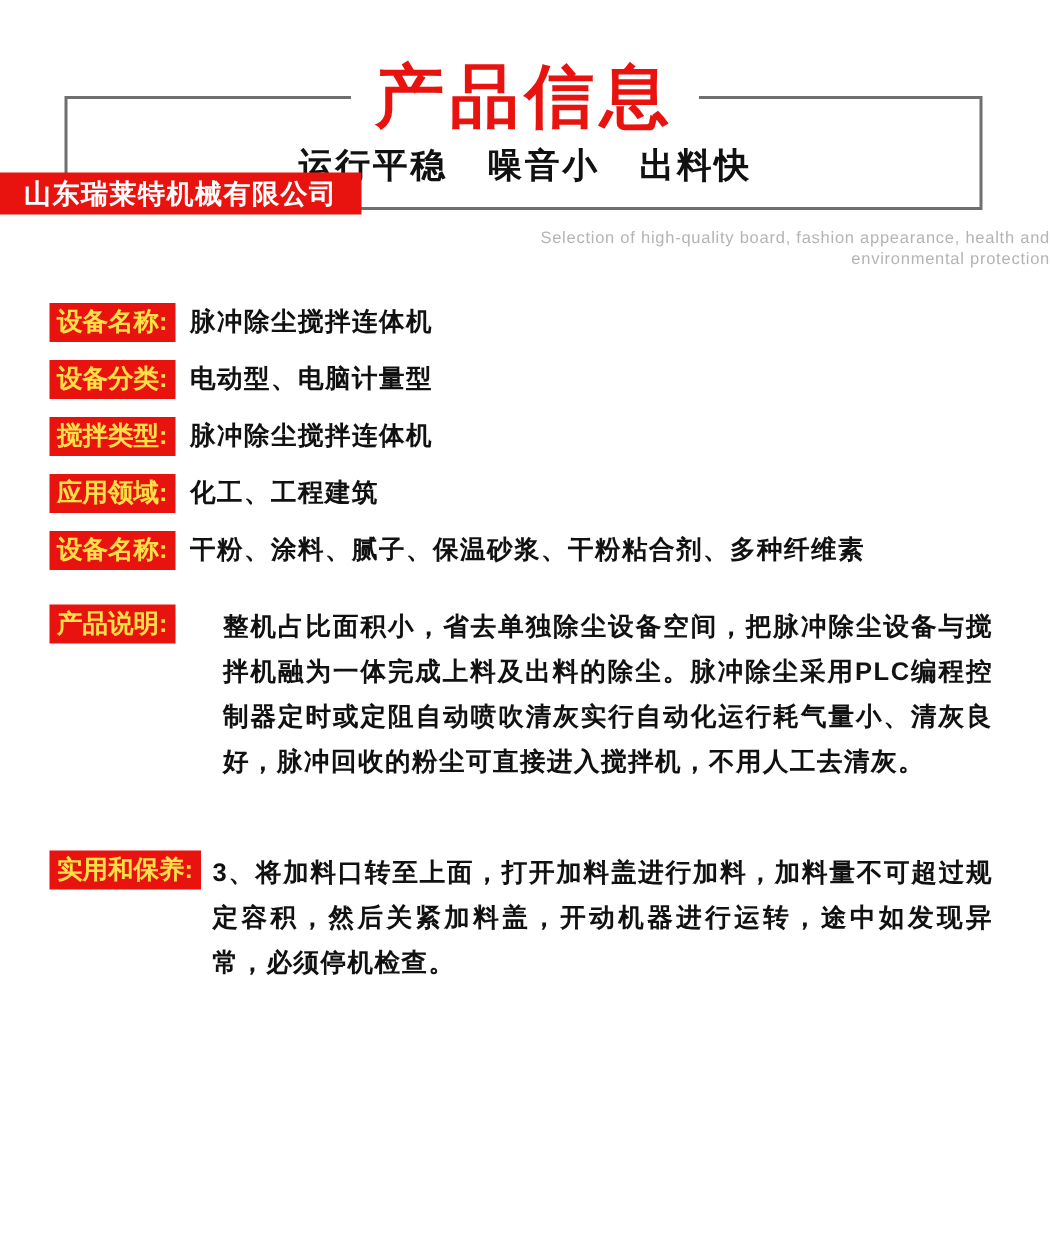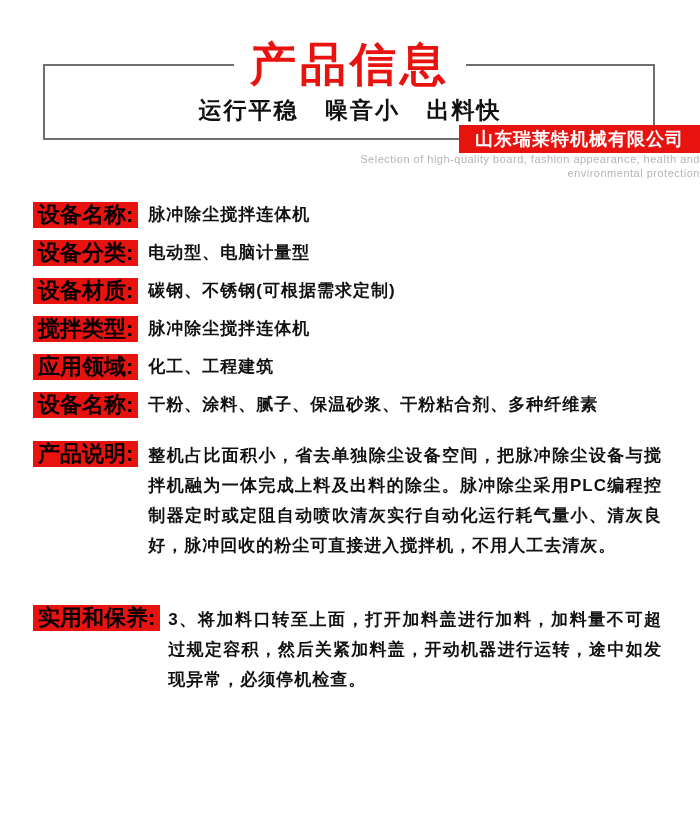--- a/index.html
+++ b/index.html
@@ -48,22 +48,22 @@
   }
   .subtitle{
     position:absolute;top:95px;left:0;right:0;
     text-align:center;z-index:2;
     font-size:23px;
     font-weight:bold;
     color:var(--text-black);
   }
   .subtitle span{margin:0 10px;letter-spacing:2px;}
   .banner-wrap{
-    position:absolute;top:125px;left:0;right:0;
-    text-align:right;z-index:3;
+    position:absolute;top:115px;left:0;right:0;
+    text-align:left;z-index:3;
   }
   .banner{
     display:inline-block;
     background:var(--accent-red);
     color:#fff;
     font-size:18px;
     font-weight:bold;
     letter-spacing:1px;
     line-height:22px;
     padding:3px 16px;
@@ -76,36 +76,36 @@
     line-height:14px;
     letter-spacing:0.5px;
   }
 
   
   .content{padding:6px 38px 0 33px;}
   .spec-row{display:flex;align-items:flex-start;margin-bottom:12px;}
   .badge{
     flex:none;
     background:var(--accent-red);
-    color:#000000;
-    font-size:22px;
+    color:#fde047;
+    font-size:17px;
     font-weight:bold;
     line-height:20px;
     padding:3px 5px;
     white-space:nowrap;
   }
   .spec-value{
     font-size:17px;
     font-weight:bold;
     color:var(--text-black);
     line-height:26px;
     margin-left:10px;
     letter-spacing:1px;
   }
-  .desc-row{margin-top:23px;margin-bottom:0;}
+  .desc-row{margin-top:23px;margin-bottom:0;gap:22px;}
   .desc-text{
     font-size:17px;
     font-weight:bold;
     color:var(--text-black);
     line-height:30px;
     margin-left:10px;
     letter-spacing:1px;
     text-align:justify;
   }
   .maint-row{margin-top:44px;}
@@ -152,24 +152,20 @@
     <div class="spec-row">
       <span class="badge">设备名称:</span>
       <span class="spec-value">脉冲除尘搅拌连体机</span>
     </div>
 
     <div class="spec-row">
       <span class="badge">设备分类:</span>
       <span class="spec-value">电动型、电脑计量型</span>
     </div>
 
-    <div class="spec-row">
-      <span class="badge">设备材质:</span>
-      <span class="spec-value">碳钢、不锈钢(可根据需求定制)</span>
-    </div>
 
     <div class="spec-row">
       <span class="badge">搅拌类型:</span>
       <span class="spec-value">脉冲除尘搅拌连体机</span>
     </div>
 
     <div class="spec-row">
       <span class="badge">应用领域:</span>
       <span class="spec-value">化工、工程建筑</span>
     </div>

